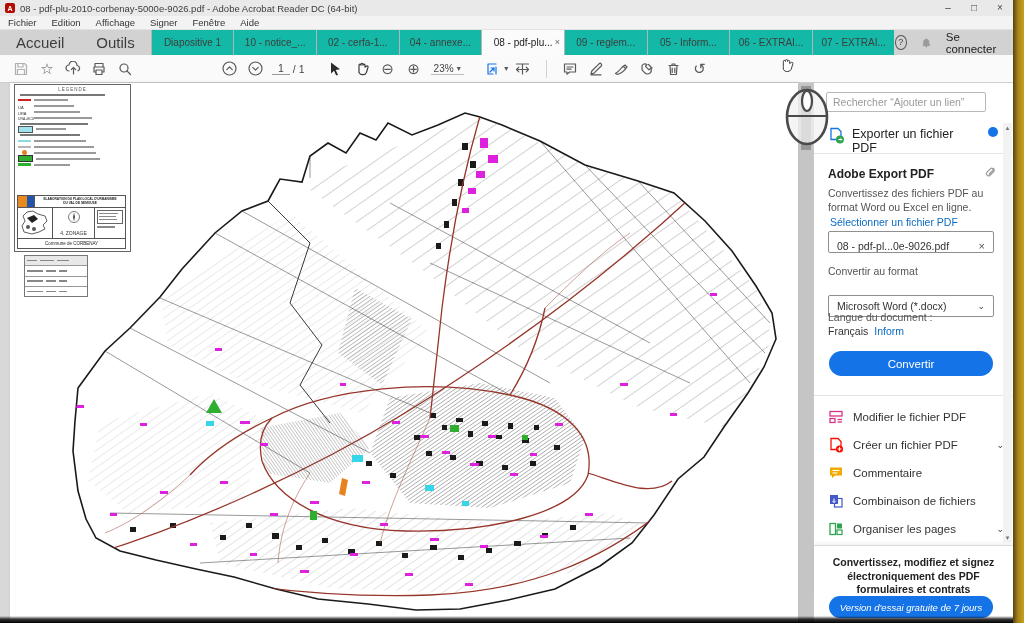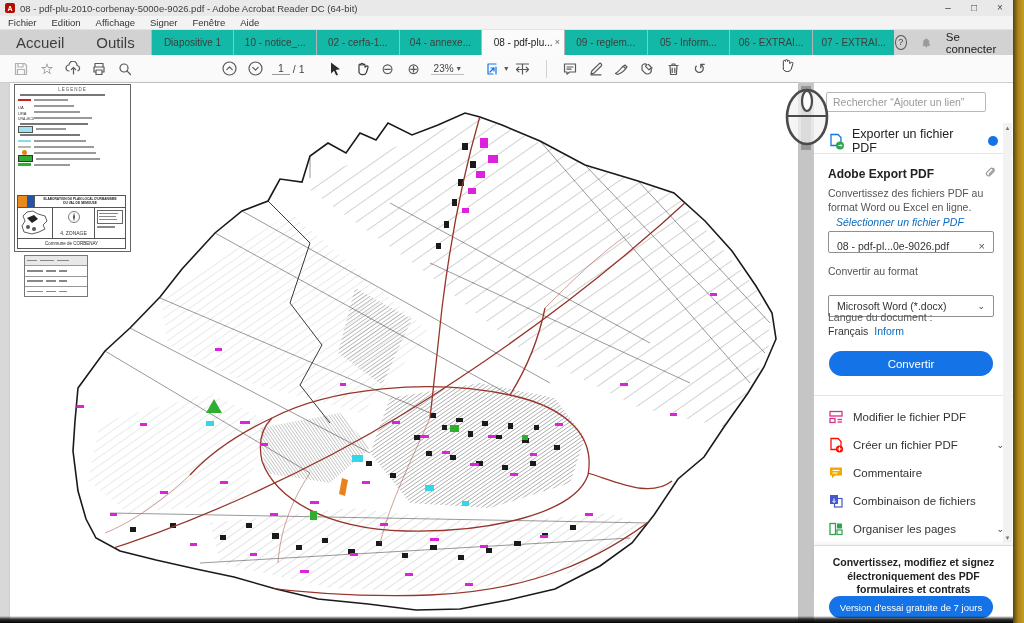--- a/index.html
+++ b/index.html
@@ -83,50 +83,50 @@
   .hand-cursor{position:absolute;left:778px;top:57px;z-index:40;}
   .mouse-overlay{position:absolute;left:784px;top:83px;z-index:41;}
 
   
   .sidebar{position:absolute;top:83px;left:813px;width:200px;height:540px;background:#fff;
            border-left:1px solid #c9c9c9;box-sizing:border-box;font-size:11px;color:#333;}
   .search-input{position:absolute;left:12px;top:9px;width:160px;height:20px;border:1px solid #b9b9b9;
                 border-radius:2px;font-size:10.5px;color:#333;padding:0 6px;box-sizing:border-box;
                 font-family:"Liberation Sans",sans-serif;}
   .search-input::placeholder{color:#9a9a9a;}
-  .sec-header{position:absolute;left:14px;top:44px;display:flex;align-items:center;gap:7px;}
+  .sec-header{position:absolute;left:14px;top:44px;display:flex;gap:7px;}
   .sec-title{font-size:12.5px;color:#222;}
   .blue-dot{width:10px;height:10px;border-radius:50%;background:#1473e6;color:#fff;font-size:7px;
             line-height:10px;text-align:center;}
   .chev{font-size:9px;color:#444;}
   .divider{position:absolute;left:0;width:100%;height:1px;background:#e4e4e4;}
   .panel-title{position:absolute;left:14px;top:84px;font-weight:bold;font-size:12px;color:#222;}
   .attach-ico{position:absolute;right:16px;top:82px;}
   .panel-desc{position:absolute;left:14px;top:103px;width:166px;font-size:10.5px;color:#555;line-height:1.35;}
   .link{color:#0b6bc2;font-size:10.5px;}
-  .select-link{position:absolute;left:22px;top:133px;font-style:italic;}
+  .select-link{position:absolute;left:16px;top:133px;}
   .file-box{position:absolute;left:14px;top:148px;width:166px;height:22px;border:1px solid #8f8f8f;
             border-radius:2px;display:flex;align-items:flex-end;box-sizing:border-box;padding:0 8px;}
   .file-name{flex:1;font-size:10.5px;color:#333;white-space:nowrap;overflow:hidden;}
   .file-x{color:#555;font-size:11px;}
   .fmt-label{position:absolute;left:14px;top:182px;font-size:10.5px;color:#555;}
   .fmt-select{position:absolute;left:14px;top:196px;width:166px;height:22px;border:1px solid #8f8f8f;
               border-radius:2px;display:flex;align-items:center;box-sizing:border-box;padding:0 8px;margin-top:16px;}
   .fmt-value{flex:1;font-size:10.5px;color:#333;}
   .lang-label{position:absolute;left:14px;top:228px;font-size:10.5px;color:#555;}
   .lang-row{position:absolute;left:14px;top:242px;font-size:10.5px;color:#333;display:flex;gap:6px;}
   .convert-btn{position:absolute;left:15px;top:268px;width:164px;height:25px;border-radius:13px;
                background:#1473e6;color:#fff;font-size:11.5px;display:flex;align-items:center;justify-content:center;}
   .action-row{position:absolute;left:14px;width:176px;height:24px;display:flex;align-items:center;gap:9px;}
   .action-label{font-size:11.5px;color:#333;flex:1;}
   .promo-wrap{position:absolute;left:0;top:462px;width:100%;border-top:1px solid #ddd;
               box-shadow:0 -2px 4px rgba(0,0,0,.06);}
   .promo-text{margin:10px 14px 0;font-size:10.5px;font-weight:bold;color:#222;text-align:center;line-height:1.3;}
   .promo-btn{position:absolute;left:15px;top:513px;width:164px;height:22px;border-radius:11px;background:#1473e6;
-             color:#fff;font-size:9.5px;display:flex;align-items:center;justify-content:center;}
+             color:#fff;font-size:9.5px;display:flex;align-items:center;justify-content:center;font-style:italic;}
   .side-scroll{position:absolute;right:1px;top:40px;width:9px;height:420px;background:#f2f2f2;
                display:flex;flex-direction:column;justify-content:space-between;align-items:center;}
   .scroll-arrow{font-size:7px;color:#777;line-height:10px;}
 
   
   .gold-strip{position:absolute;top:0;right:0;width:11px;height:623px;z-index:60;
               background:linear-gradient(90deg,#55430f,#a9831a 45%,#c79f1e);}
   .bottom-fade{position:absolute;left:0;bottom:0;width:1013px;height:7px;z-index:55;
                background:linear-gradient(180deg,rgba(10,10,10,0),rgba(5,5,5,.8) 45%,#000);}
 </style>

